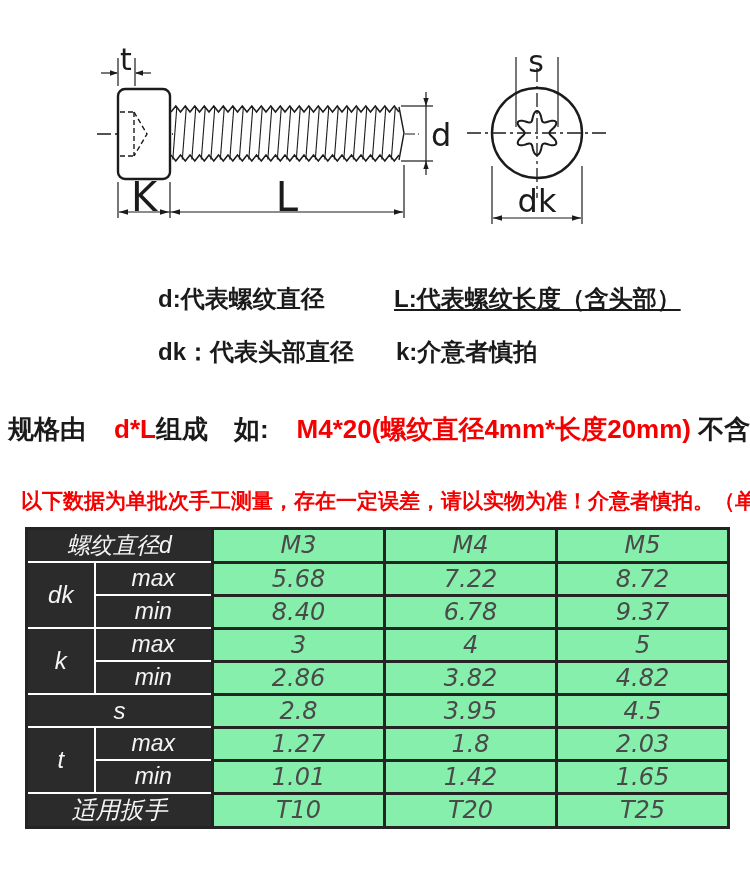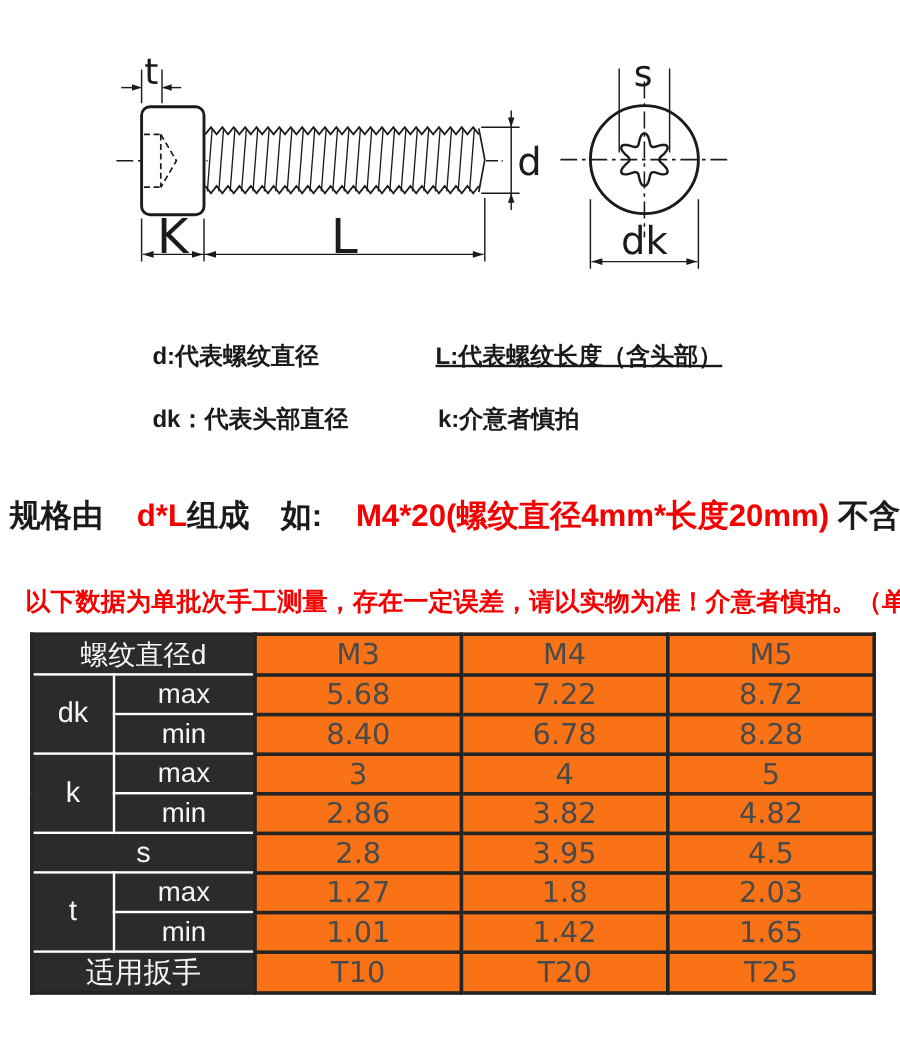--- a/index.html
+++ b/index.html
@@ -10,39 +10,39 @@
     --cell-fg:#4a4a4a;
     --tbl-border:#242424;
   }
   html,body{margin:0;padding:0;background:#fff;}
   .page{position:relative;width:750px;height:871px;background:#ffffff;overflow:hidden;
         font-family:"Liberation Sans","DejaVu Sans",sans-serif;color:var(--ink);}
   
   #diagram{position:absolute;left:0;top:0;}
   .dimtext{font-family:"DejaVu Sans",sans-serif;fill:#1b1b1b;}
   
-  .legend-item{position:absolute;font-size:20px;font-weight:bold;white-space:nowrap;color:var(--ink);}
+  .legend-item{position:absolute;font-size:24px;font-weight:bold;white-space:nowrap;color:var(--ink);margin-left:31px;}
   .li-d {left:127px;top:283px;}
   .li-L {left:363px;top:283px;text-decoration:underline;}
   .li-dk{left:127px;top:336px;text-align:center;}
   .li-k {left:365px;top:336px;}
   
   .spec-line{position:absolute;left:8px;top:412px;font-size:26px;font-weight:bold;
              white-space:nowrap;letter-spacing:0;color:var(--ink);}
   .spec-line .red{color:var(--accent-red);margin-left:28px;}
   
   .notice{position:absolute;left:21px;top:487px;font-size:21px;font-weight:bold;
           white-space:nowrap;color:var(--accent-red);}
   
   .spec-table{position:absolute;left:25px;top:527px;width:702px;border-collapse:collapse;
-              table-layout:fixed;border:3px solid var(--tbl-border);}
+              table-layout:fixed;border:3px solid var(--tbl-border);font-style:italic;}
   .spec-table tr{height:33px;}
   .spec-table th{background:var(--hdr-bg);color:var(--hdr-fg);font-weight:normal;
                  font-size:23px;border:2px solid #ffffff;text-align:center;padding:0;}
-  .spec-table td{background:#f97316;color:var(--cell-fg);font-size:24px;text-align:center;
+  .spec-table td{background:#86efac;color:var(--cell-fg);font-size:24px;text-align:center;
                  border:3px solid var(--tbl-border);padding:0;font-family:"DejaVu Sans",sans-serif;}
   .spec-table .grp{font-size:24px;}
 </style>
 </head>
 <body>
 
 <div class="page">
 
   <svg id="diagram" width="750" height="270" viewBox="0 0 750 270">
     <g stroke="#1b1b1b" fill="none">
@@ -174,21 +174,21 @@
       <th rowspan="2" class="grp">dk</th>
       <th>max</th>
       <td>5.68</td>
       <td>7.22</td>
       <td>8.72</td>
     </tr>
     <tr>
       <th>min</th>
       <td>8.40</td>
       <td>6.78</td>
-      <td>8.28</td>
+      <td>9.37</td>
     </tr>
     <tr>
       <th rowspan="2" class="grp">k</th>
       <th>max</th>
       <td>3</td>
       <td>4</td>
       <td>5</td>
     </tr>
     <tr>
       <th>min</th>

